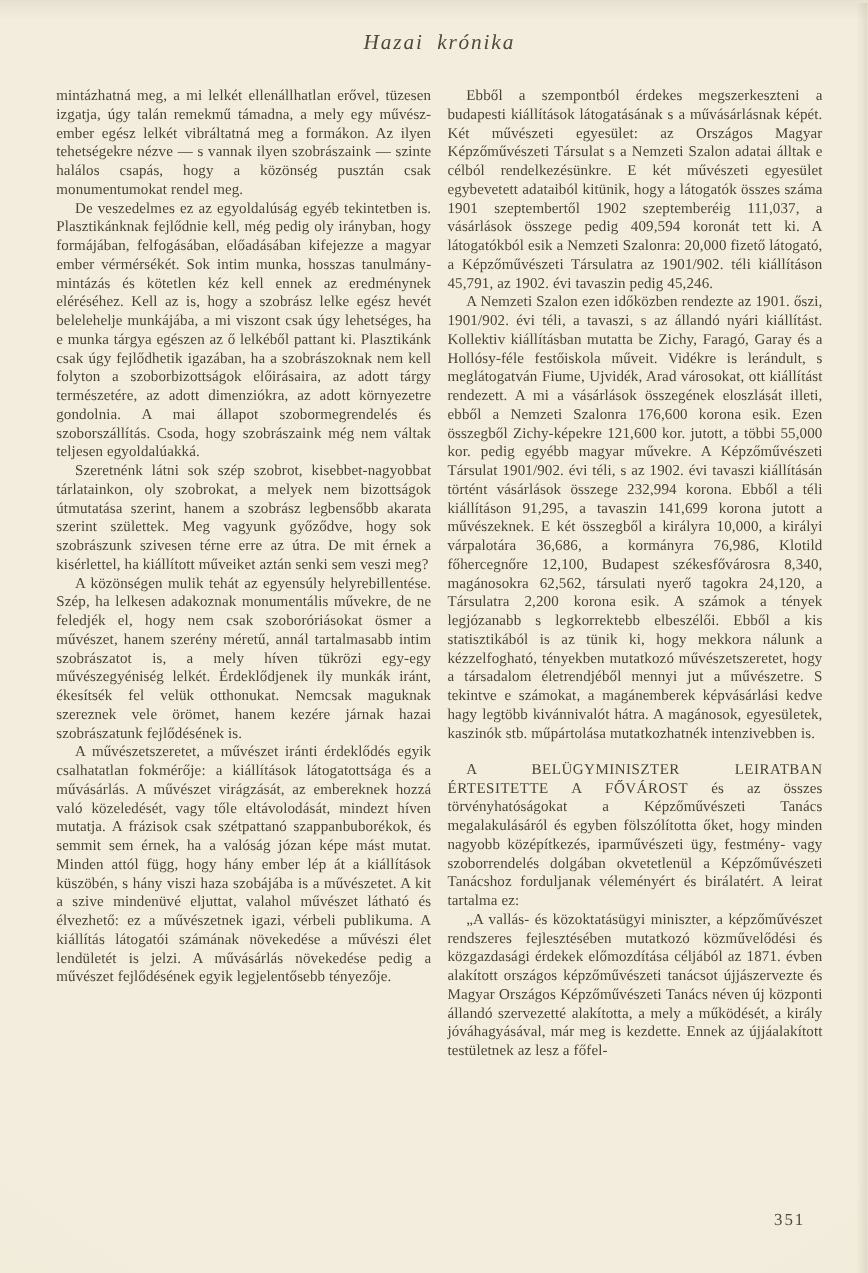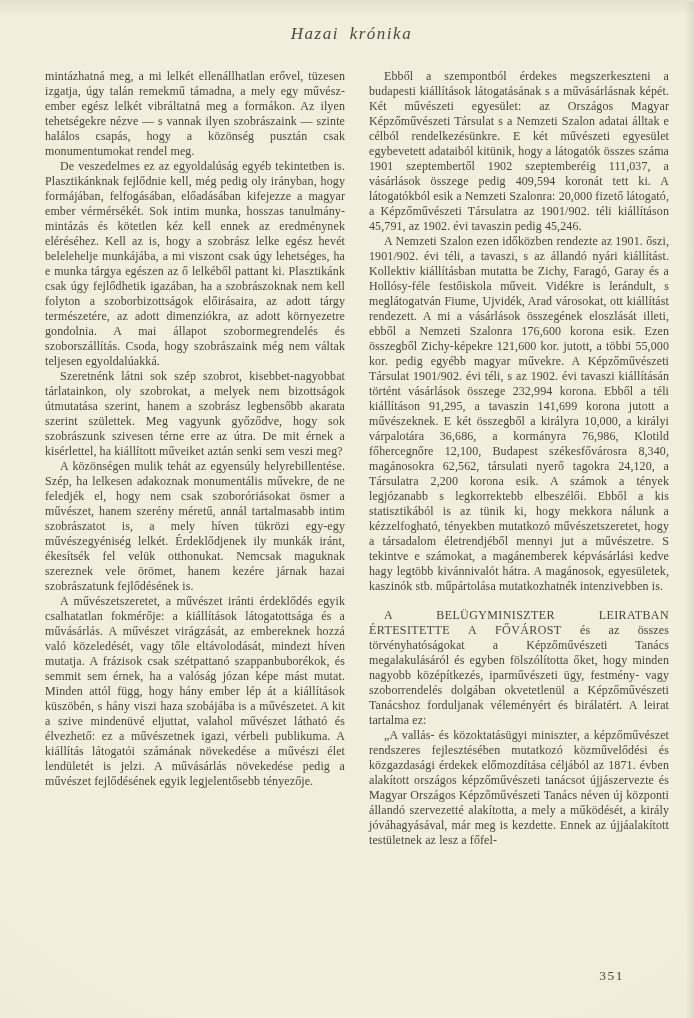--- a/index.html
+++ b/index.html
@@ -39,21 +39,21 @@
     text-align: center;
     font-style: italic;
     font-size: 17px;
     letter-spacing: 1.5px;
     word-spacing: 5px;
     color: #4e4a3d;
     margin: 0 0 25px 0;
   }
   .columns {
     display: flex;
-    gap: 24px;
+    gap: 13px;
   }
   .col {
     width: 300px;
     flex: 0 0 300px;
     font-size: 12px;
     line-height: 15px;
     text-align: justify;
     letter-spacing: 0.1px;
   }
   .para {
@@ -64,21 +64,21 @@
     text-indent: 0;
   }
   .para.section {
     margin-top: 14px;
   }
   .lead {
     letter-spacing: 0.4px;
   }
   .page-number {
     position: absolute;
-    right: 70px;
+    right: 50px;
     bottom: 36px;
     font-size: 13.5px;
     letter-spacing: 1.5px;
     color: #4e4a3d;
   }
 </style>
 </head>
 <body>
 
 <div class="page">

